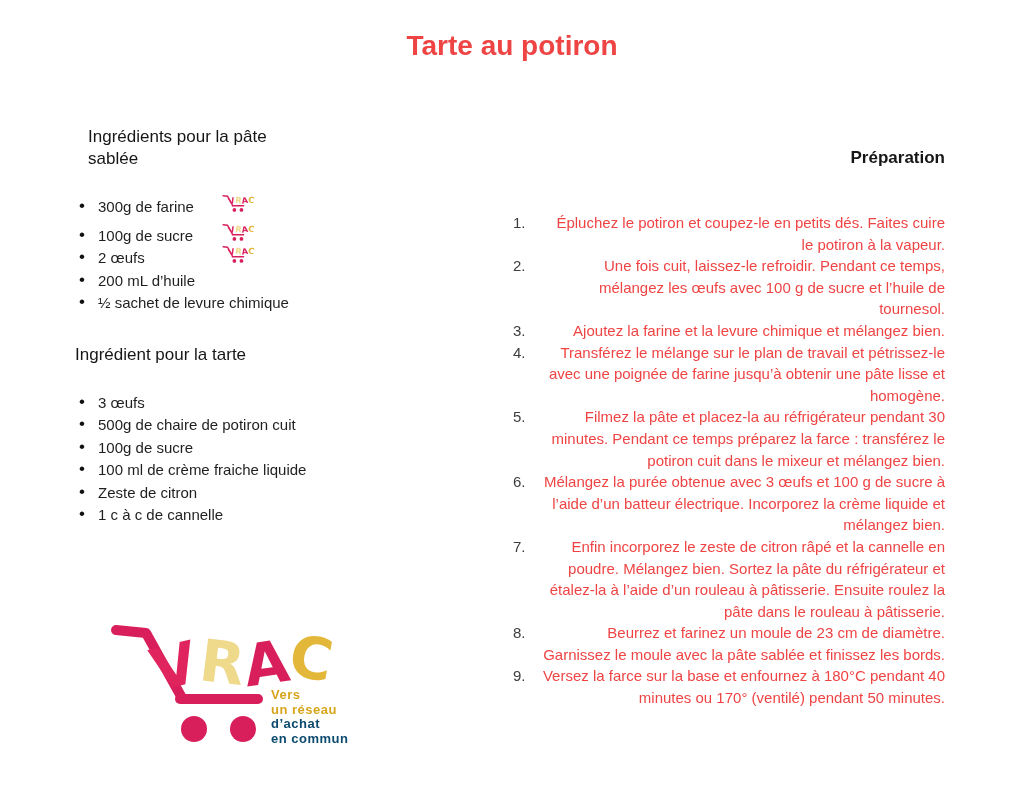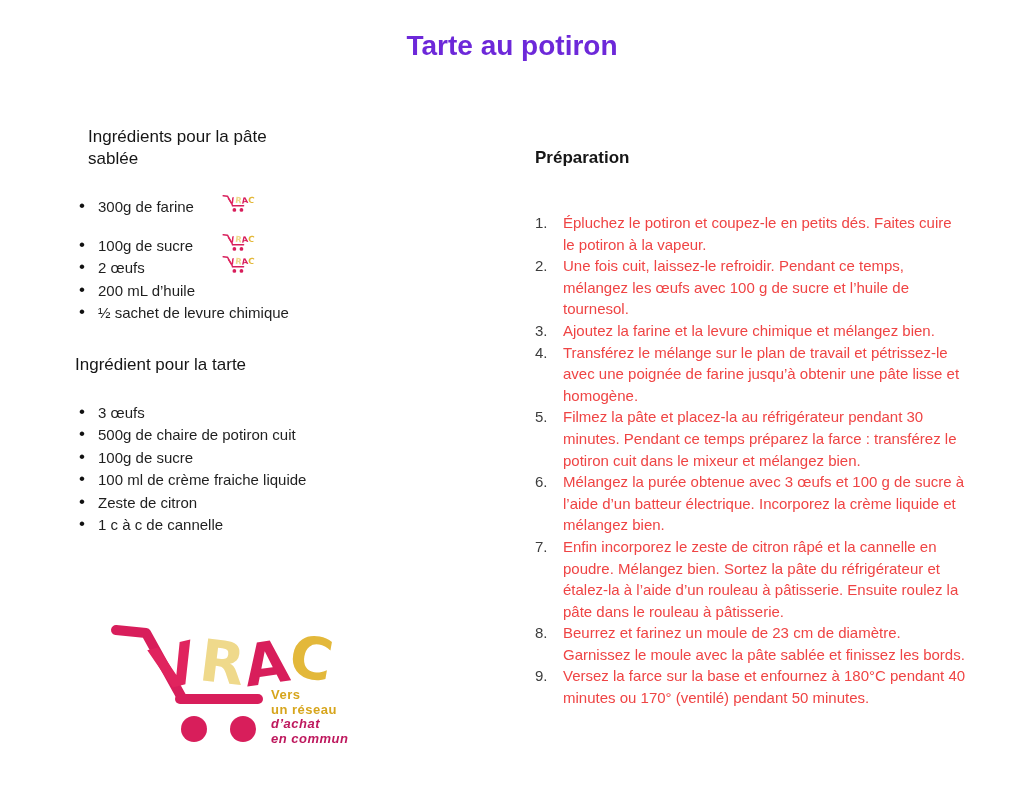--- a/index.html
+++ b/index.html
@@ -2,55 +2,55 @@
 <html><head>
 <meta charset="utf-8">
 <style>
   html,body{margin:0;padding:0;}
   body{
     width:1024px;height:791px;position:relative;background:#ffffff;
     font-family:"Liberation Sans", sans-serif;color:#3d3d3d;overflow:hidden;
   }
   .page-title{
     position:absolute;top:30px;left:0;width:1024px;text-align:center;
-    font-size:28px;font-weight:bold;color:#6d28d9;letter-spacing:0px;
+    font-size:28px;font-weight:bold;color:#ef4444;letter-spacing:0px;
   }
   
   .left-col{position:absolute;left:75px;top:126px;width:310px;}
   .ing-heading{
     font-size:17px;line-height:22px;font-weight:normal;color:#161616;margin:0;
   }
   .ing-heading.first{margin-left:13px;width:225px;}
   .ing-heading.second{margin-top:30px;width:260px;}
   ul.ing-list{
     list-style:none;margin:26px 0 0 0;padding:0 0 0 23px;width:210px;
   }
   ul.ing-list li{
     position:relative;font-size:15px;line-height:21.5px;color:#1f1f1f;
     margin:0 0 1px 0;
   }
   ul.ing-list li::before{
     content:"\2022";position:absolute;left:-19px;top:-1px;
     font-size:17px;color:#111;
   }
-  ul.ing-list li.gap-after{margin-bottom:17px;}
+  ul.ing-list li.gap-after{margin-bottom:7px;}
   .mini-logo{
     position:absolute;left:124px;top:-5px;width:36px;height:24px;
   }
   
   .logo-box{position:absolute;left:108px;top:608px;width:260px;height:152px;}
   .logo-svg{position:absolute;left:0;top:0;}
   .tagline{
     position:absolute;left:163px;top:80px;font-size:13px;line-height:14.5px;
     font-weight:bold;letter-spacing:0.5px;
   }
   .tagline .gold{color:#d7a51c;}
-  .tagline .pink{color:#be185d;font-style:italic;}
+  .tagline .pink{color:#0c4a6e;}
   
-  .right-col{position:absolute;left:535px;top:148px;width:432px;}
+  .right-col{position:absolute;left:513px;top:148px;width:432px;text-align:right;}
   .prep-heading{font-size:17px;font-weight:bold;color:#161616;margin:0;}
   ol.steps{
     list-style:none;margin:44px 0 0 0;padding:0;counter-reset:step;
     font-size:15px;line-height:21.6px;color:#ef4444;
   }
   ol.steps li{position:relative;padding-left:28px;counter-increment:step;}
   ol.steps li::before{
     content:counter(step) ".";position:absolute;left:0;top:0;color:#3d3d3d;
   }
 </style>

